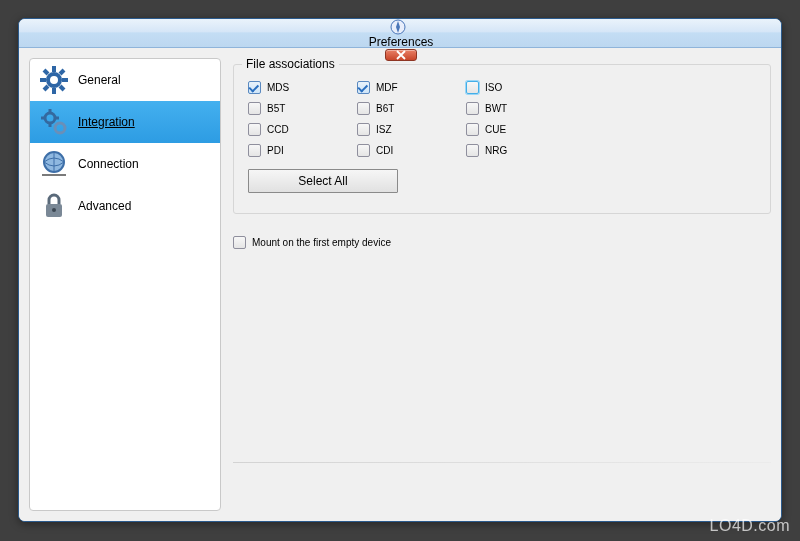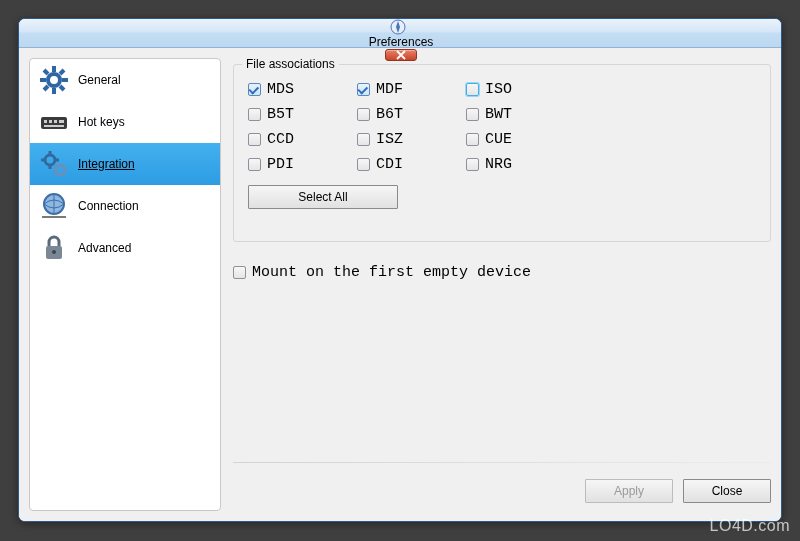--- a/index.html
+++ b/index.html
@@ -95,21 +95,21 @@
   }
   .sidebar-item.selected .lbl { text-decoration: underline; }
   .content {
     flex:1;
     position:relative;
   }
   .groupbox {
     position:relative;
     border:1px solid #d6d6d6;
     border-radius:3px;
-    padding: 16px 14px 32px 14px;
+    padding: 16px 14px 20px 14px;
     margin-top:6px;
   }
   .groupbox-title {
     position:absolute;
     top:-8px; left:8px;
     background:#f0f0f0;
     padding:0 4px;
     font-size:12px;
     color:#000;
   }
@@ -142,21 +142,21 @@
     content:"";
     width:7px;height:4px;
     border-left:2px solid #2a6fbf;
     border-bottom:2px solid #2a6fbf;
     transform:rotate(-45deg) translate(0px,-1px);
   }
   .chk .box.highlight{
     border-color:#43aee8;
     box-shadow:0 0 0 1px #9bd6f6;
   }
-  .chk .txt{font-size:15px;color:#000;font-family:Liberation Mono, monospace;}
+  .chk .txt{font-size:10px;color:#000;}
   .btn {
     min-width:150px;
     height:24px;
     border:1px solid #8a8a8a;
     border-radius:1px;
     background: linear-gradient(to bottom,#f6f6f6,#e1e1e1);
     cursor:pointer;
     font-size:12px;
     display:inline-flex;
     align-items:center;
@@ -230,33 +230,20 @@
                 <line x1="2" y1="16" x2="8" y2="16"></line>
                 <line x1="24" y1="16" x2="30" y2="16"></line>
                 <line x1="6" y1="6" x2="10" y2="10"></line>
                 <line x1="22" y1="22" x2="26" y2="26"></line>
                 <line x1="26" y1="6" x2="22" y2="10"></line>
                 <line x1="10" y1="22" x2="6" y2="26"></line>
               </g>
             </svg>
           </span>
           <span class="lbl">General</span>
-        </div>
-        <div class="sidebar-item">
-          <span class="icon">
-            <svg viewBox="0 0 32 32">
-              <rect x="3" y="11" width="26" height="12" rx="2" fill="#3a3a3a"></rect>
-              <rect x="6" y="14" width="3" height="3" fill="#ccc"></rect>
-              <rect x="11" y="14" width="3" height="3" fill="#ccc"></rect>
-              <rect x="16" y="14" width="3" height="3" fill="#ccc"></rect>
-              <rect x="21" y="14" width="5" height="3" fill="#ccc"></rect>
-              <rect x="6" y="19" width="20" height="2" fill="#ccc"></rect>
-            </svg>
-          </span>
-          <span class="lbl">Hot keys</span>
         </div>
         <div class="sidebar-item selected">
           <span class="icon">
             <svg viewBox="0 0 32 32">
               <circle cx="12" cy="12" r="5" fill="none" stroke="#34699f" stroke-width="3"></circle>
               <g stroke="#34699f" stroke-width="3">
                 <line x1="12" y1="3" x2="12" y2="6"></line>
                 <line x1="12" y1="18" x2="12" y2="21"></line>
                 <line x1="3" y1="12" x2="6" y2="12"></line>
                 <line x1="18" y1="12" x2="21" y2="12"></line>
@@ -345,22 +332,18 @@
         <button class="btn">Select All</button>
       </div>
 
       <div class="mount-row chk">
         <span class="box"></span>
         <span class="txt">Mount on the first empty device</span>
       </div>
 
       <div class="divider"></div>
 
-      <div class="footer">
-        <button class="btn disabled">Apply</button>
-        <button class="btn">Close</button>
-      </div>
     </div>
 
   </div>
 </div>
 
 <div class="watermark">LO4D.com</div>
 
 </body></html>

